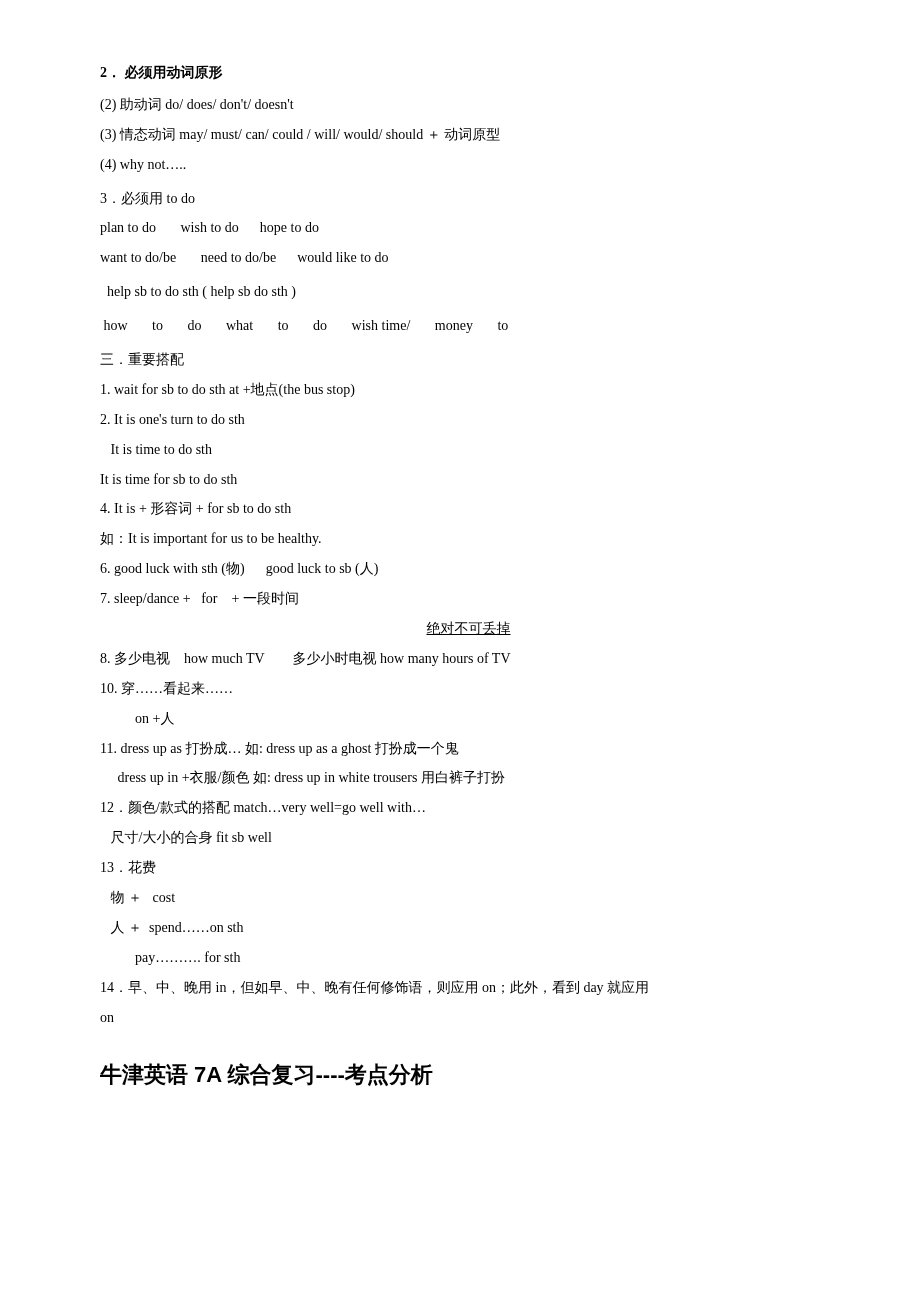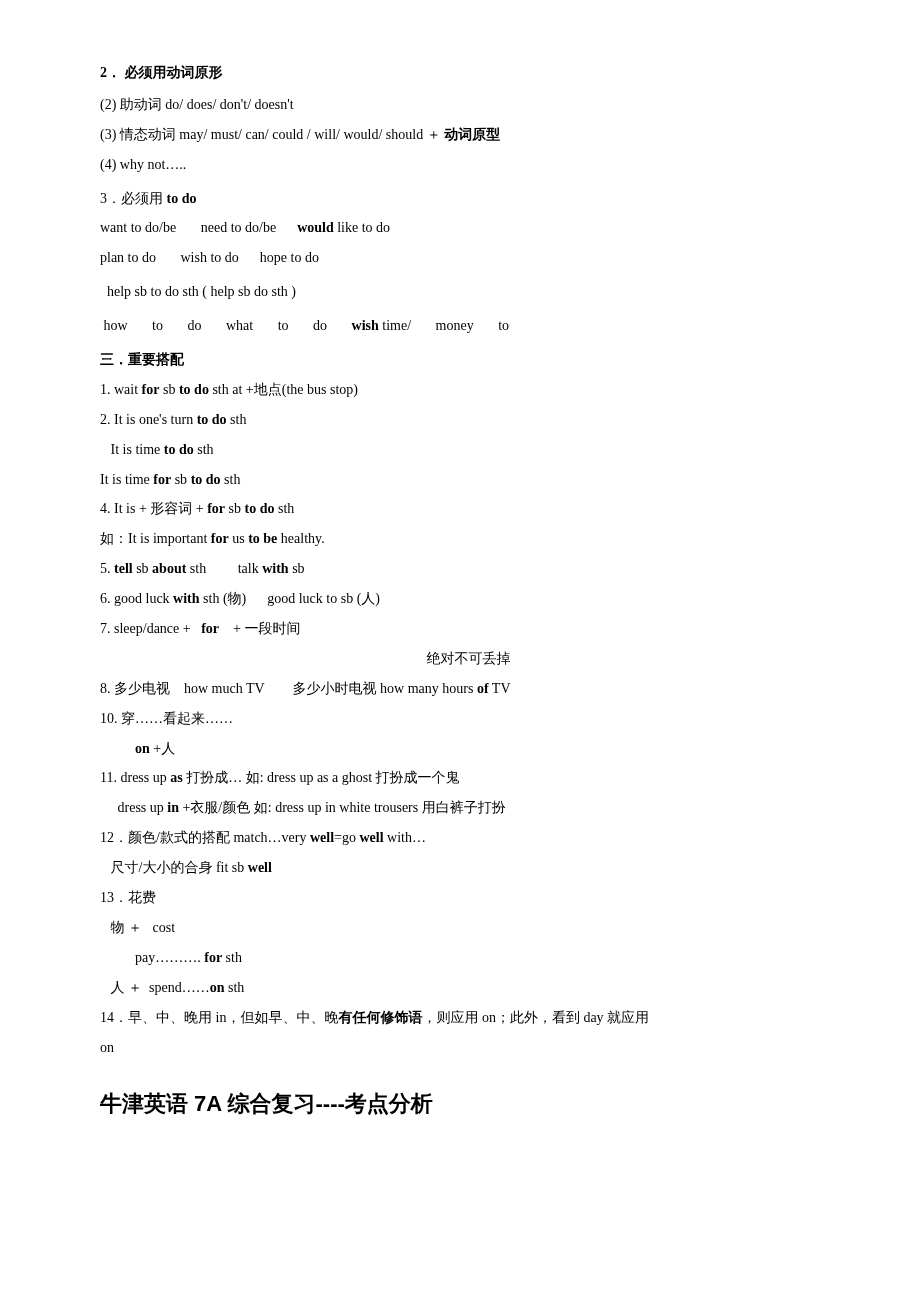--- a/index.html
+++ b/index.html
@@ -11,23 +11,24 @@
       background: #ffffff;
       font-family: "SimSun", "宋体", serif;
       font-size: 14px;
       color: #000000;
       width: 920px;
       min-height: 1302px;
       padding: 60px 100px 60px 100px;
       line-height: 1.8;
     }
     .bold {
-      font-weight: bold;
+      font-weight: normal;
     }
     .underline {
+      text-decoration: underline;
       margin-left: 17px;
     }
     p {
       margin-bottom: 4px;
       line-height: 1.85;
     }
     .heading-2 {
       font-size: 14px;
       font-weight: bold;
       margin-bottom: 6px;
@@ -55,24 +56,24 @@
       (3)  情态动词 may/ must/ can/ could / will/ would/ should  ＋ <span class="bold">动词原型</span>
     </p>
     <p>(4) why not…..</p>
   </div>
 
   <div class="section-block">
     <p>
       3．必须用 <span class="bold">to do</span>
     </p>
     <p>
-      want to do/be&nbsp;&nbsp;&nbsp;&nbsp;&nbsp;&nbsp; need to do/be&nbsp;&nbsp;&nbsp;&nbsp;&nbsp; <span class="bold">would</span> like to do
+      plan to do&nbsp;&nbsp;&nbsp;&nbsp;&nbsp;&nbsp; wish to do&nbsp;&nbsp;&nbsp;&nbsp;&nbsp; hope to do
     </p>
     <p>
-      plan to do&nbsp;&nbsp;&nbsp;&nbsp;&nbsp;&nbsp; wish to do&nbsp;&nbsp;&nbsp;&nbsp;&nbsp; hope to do
+      want to do/be&nbsp;&nbsp;&nbsp;&nbsp;&nbsp;&nbsp; need to do/be&nbsp;&nbsp;&nbsp;&nbsp;&nbsp; <span class="bold">would</span> like to do
     </p>
   </div>
 
   <div class="section-block">
     <p>&nbsp; help sb to do sth ( help sb do sth )</p>
   </div>
 
   <div class="section-block">
     <p>
       &nbsp;how&nbsp;&nbsp;&nbsp;&nbsp;&nbsp;&nbsp; to&nbsp;&nbsp;&nbsp;&nbsp;&nbsp;&nbsp; do&nbsp;&nbsp;&nbsp;&nbsp;&nbsp;&nbsp; what&nbsp;&nbsp;&nbsp;&nbsp;&nbsp;&nbsp; to&nbsp;&nbsp;&nbsp;&nbsp;&nbsp;&nbsp; do&nbsp;&nbsp;&nbsp;&nbsp;&nbsp;&nbsp; <span class="bold">wish</span> time/&nbsp;&nbsp;&nbsp;&nbsp;&nbsp;&nbsp; money&nbsp;&nbsp;&nbsp;&nbsp;&nbsp;&nbsp; to
@@ -94,23 +95,20 @@
     <p>
       It is time <span class="bold">for</span> sb <span class="bold">to do</span> sth
     </p>
     <p>
       4. It is +  形容词 + <span class="bold">for</span> sb <span class="bold">to do</span> sth
     </p>
     <p>
       如：It is important <span class="bold">for</span> us <span class="bold">to be</span> healthy.
     </p>
     <p>
-      5. <span class="bold">tell</span> sb <span class="bold">about</span> sth&nbsp;&nbsp;&nbsp;&nbsp;&nbsp;&nbsp;&nbsp;&nbsp; talk <span class="bold">with</span> sb
-    </p>
-    <p>
       6. good luck <span class="bold">with</span> sth (物)&nbsp;&nbsp;&nbsp;&nbsp;&nbsp; good luck to sb (人)
     </p>
     <p>
       7. sleep/dance +&nbsp;&nbsp; <span class="bold">for</span>&nbsp;&nbsp;&nbsp; +  一段时间
     </p>
     <p style="text-align:center;">
       <span class="underline">绝对不可丢掉</span>
     </p>
     <p>
       8.  多少电视&nbsp;&nbsp;&nbsp; how much TV&nbsp;&nbsp;&nbsp;&nbsp;&nbsp;&nbsp;&nbsp; 多少小时电视 how many hours <span class="bold">of</span> TV
@@ -128,22 +126,22 @@
       &nbsp;&nbsp;&nbsp;&nbsp;&nbsp;dress up <span class="bold">in</span> +衣服/颜色  如: dress up in white trousers  用白裤子打扮
     </p>
     <p>
       12．颜色/款式的搭配  match…very <span class="bold">well</span>=go <span class="bold">well</span> with…
     </p>
     <p>
       &nbsp;&nbsp;&nbsp;尺寸/大小的合身  fit sb <span class="bold">well</span>
     </p>
     <p>13．花费</p>
     <p>&nbsp;&nbsp; 物 ＋&nbsp;&nbsp; cost</p>
+    <p>&nbsp;&nbsp; 人 ＋&nbsp; spend……<span class="bold">on</span> sth</p>
     <p>&nbsp;&nbsp;&nbsp;&nbsp;&nbsp;&nbsp;&nbsp;&nbsp;&nbsp; pay………. <span class="bold">for</span> sth</p>
-    <p>&nbsp;&nbsp; 人 ＋&nbsp; spend……<span class="bold">on</span> sth</p>
     <p>
       14．早、中、晚用 in，但如早、中、晚<span class="bold">有任何修饰语</span>，则应用 on；此外，看到 day 就应用
     </p>
     <p>on</p>
   </div>
 
   <div class="section-block">
     <p class="big-title">牛津英语 7A 综合复习----考点分析</p>
   </div>
 

